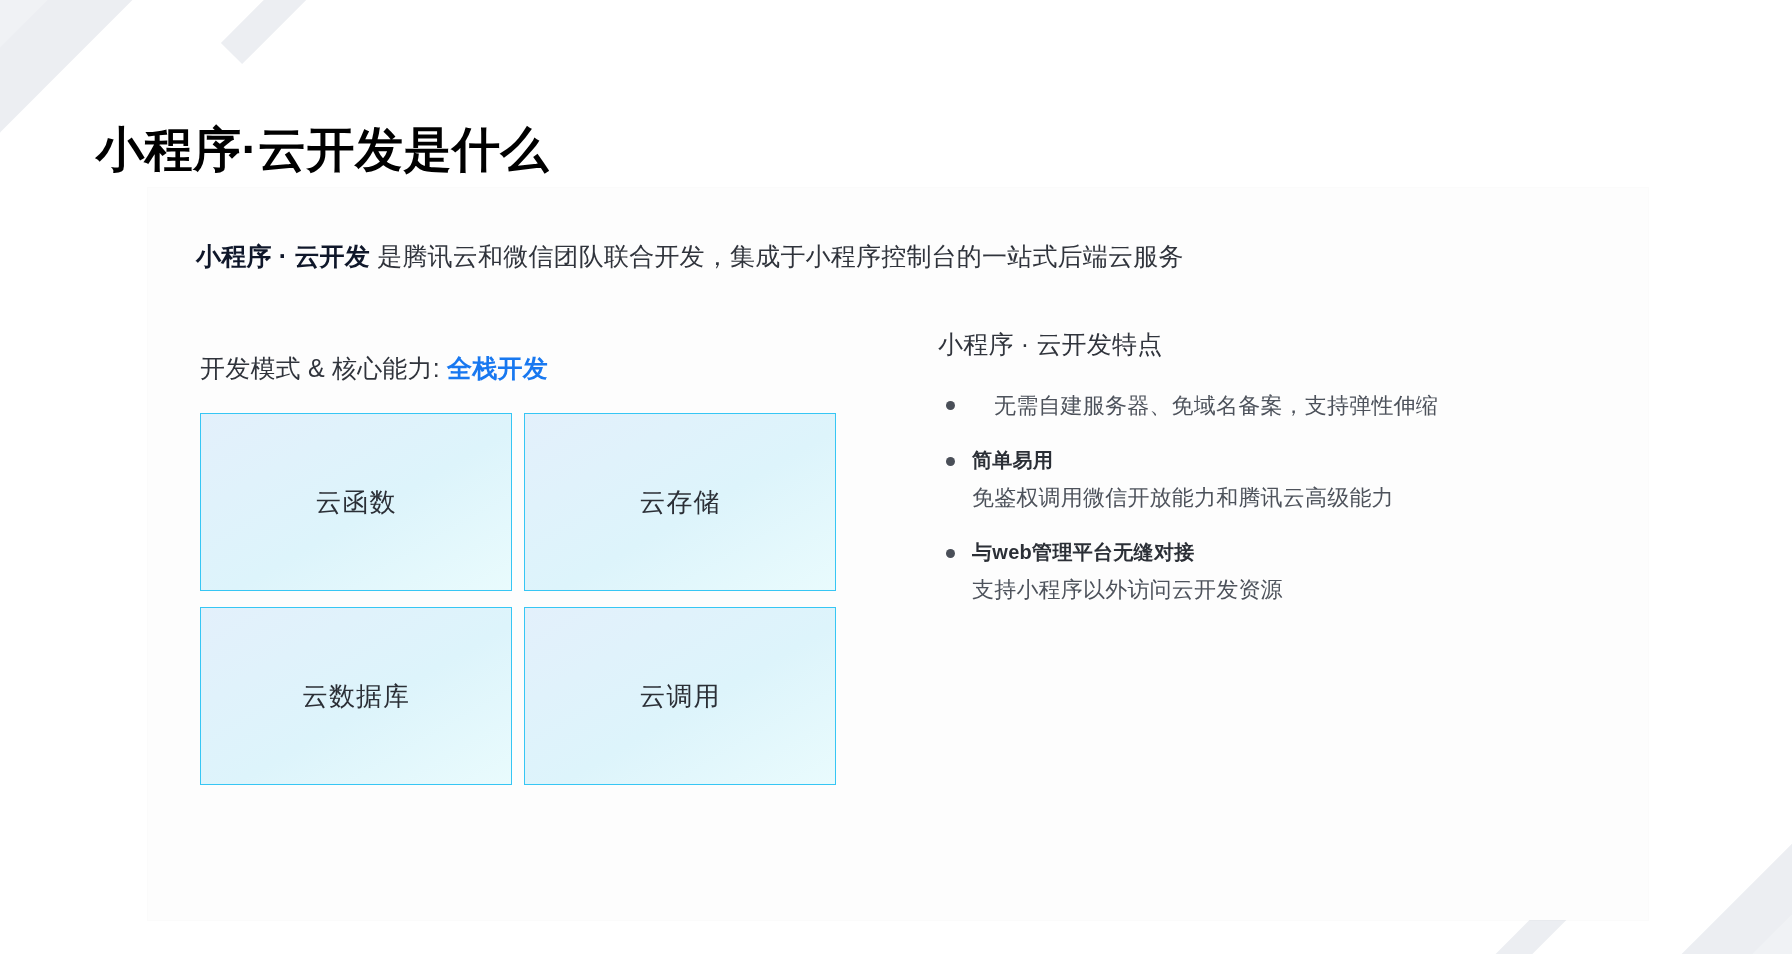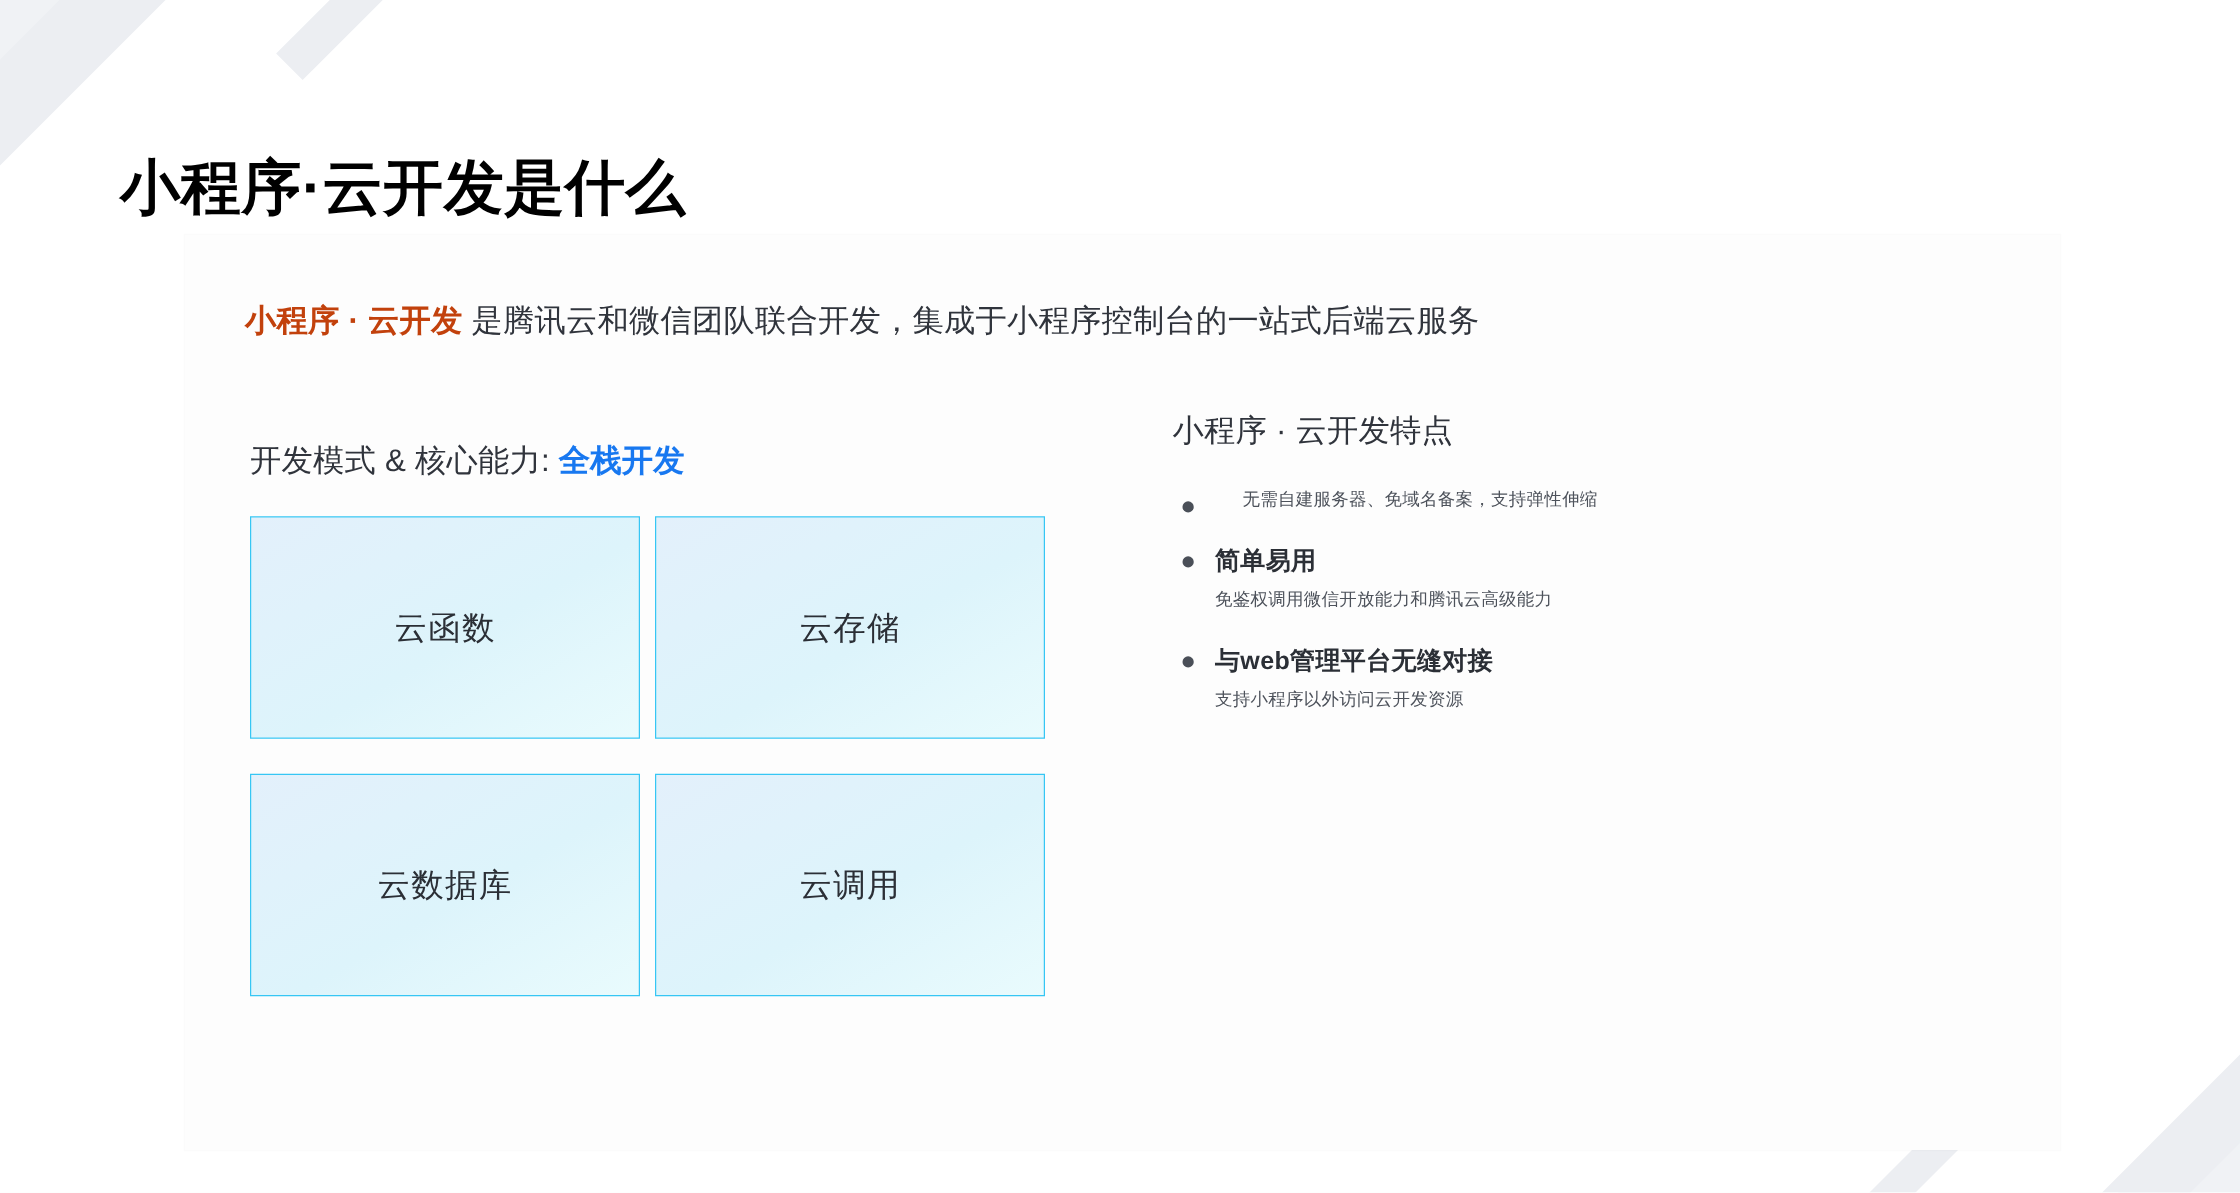--- a/index.html
+++ b/index.html
@@ -63,21 +63,21 @@
   .lead {
     position: absolute;
     left: 48px;
     top: 52px;
     font-size: 25px;
     color: #30343c;
     white-space: nowrap;
     letter-spacing: 0.2px;
   }
   .lead .hl {
-    color: #c2410c;
+    color: #0f172a;
     font-weight: 700;
   }
 
   
   .left-col {
     position: absolute;
     left: 52px;
     top: 140px;
     width: 680px;
     margin-top: 24px;
@@ -91,21 +91,21 @@
   }
   .section-head .hl {
     color: #1878f0;
     font-weight: 700;
   }
 
   .grid {
     display: grid;
     grid-template-columns: 312px 312px;
     grid-template-rows: 178px 178px;
-    gap: 28px 12px;
+    gap: 16px 12px;
   }
   .tile {
     border: 1px solid #36c6f4;
     background: linear-gradient(150deg, #e3f0fb 0%, #ddf4fb 55%, #e9fbfd 100%);
     display: flex;
     align-items: center;
     justify-content: center;
     font-size: 26px;
     color: #2b2f36;
     letter-spacing: 1px;
@@ -139,21 +139,21 @@
     background: #4a4f58;
   }
   .feature-title {
     font-size: 20px;
     font-weight: 700;
     color: #2b2f36;
     margin-bottom: 9px;
     letter-spacing: 0.3px;
   }
   .feature-desc {
-    font-size: 14px;
+    font-size: 22px;
     color: #4d525b;
     letter-spacing: 0.2px;
   }
   .feature.indented .feature-desc { padding-left: 22px; }
 </style>
 </head>
 <body>
 
 <div class="slide">
 

